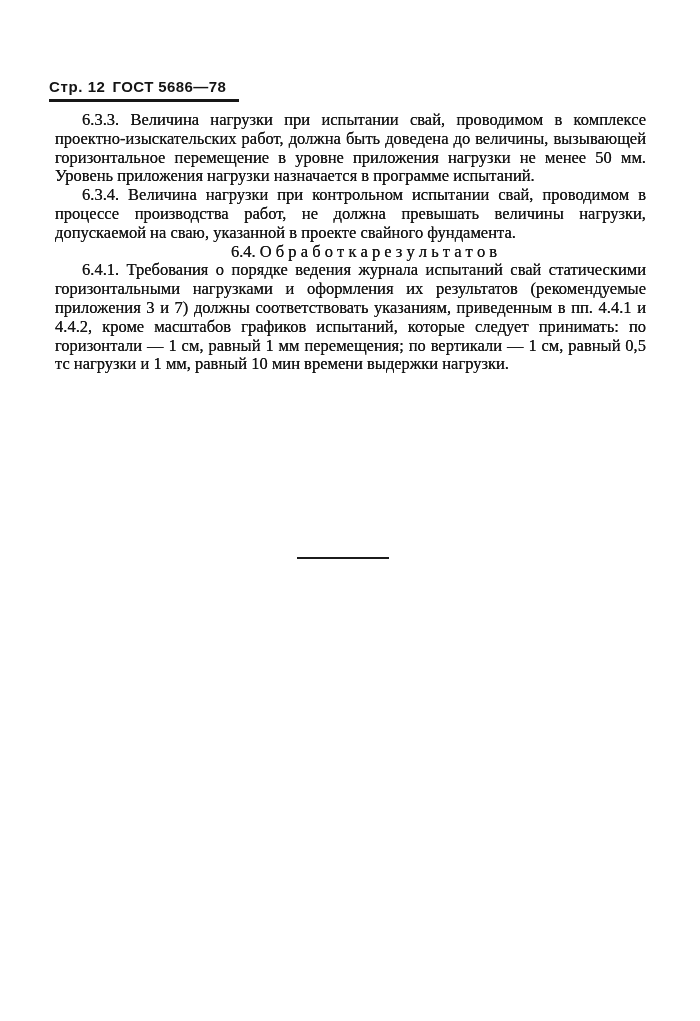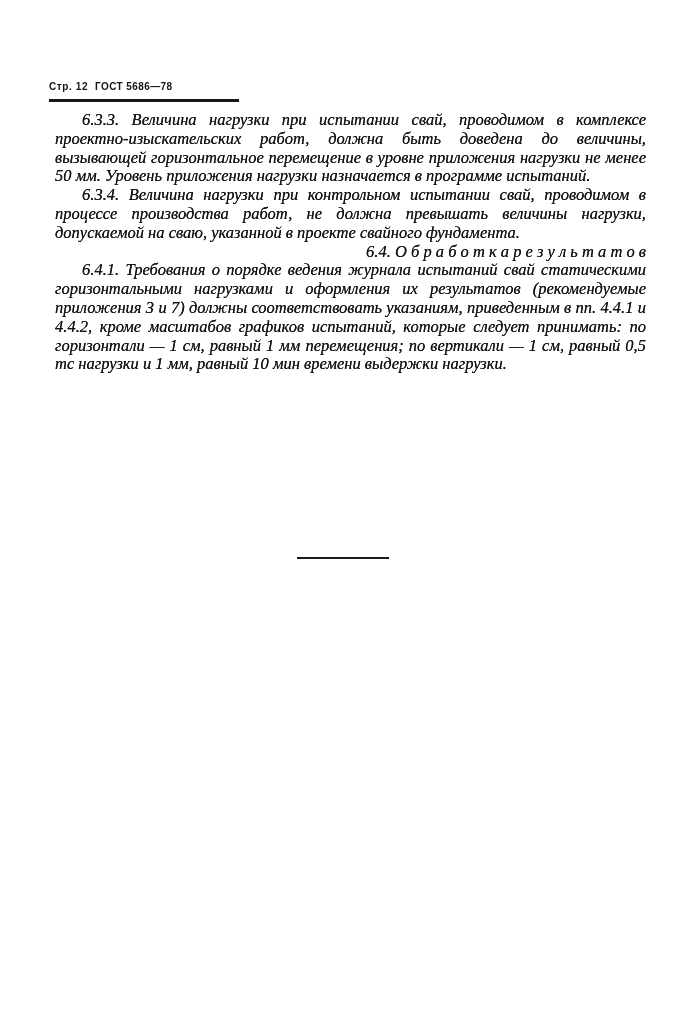--- a/index.html
+++ b/index.html
@@ -14,21 +14,21 @@
     background: #ffffff;
     overflow: hidden;
     font-family: "Liberation Serif", serif;
     color: #1a1a1a;
   }
   .running-head {
     position: absolute;
     left: 49px;
     top: 78px;
     font-family: "Liberation Sans", sans-serif;
-    font-size: 10px;
+    font-size: 15px;
     line-height: 18px;
     white-space: nowrap;
     border-bottom: 3px solid #171717;
     padding-bottom: 3px;
     padding-right: 8px;
     min-width: 182px;
     color: #141414;
   }
   .running-head .page-label {
     font-weight: 600;
@@ -42,28 +42,27 @@
   .body-text {
     position: absolute;
     left: 55px;
     top: 111px;
     width: 591px;
     font-size: 16.5px;
     line-height: 18.8px;
     text-align: justify;
     text-shadow: 0 0 0.4px #181818;
     color: #161616;
-    font-style: italic;
   }
   .para {
     margin: 0;
     text-indent: 27px;
   }
   .para.heading {
-    text-align: right;
+    text-align: center;
   }
   .end-rule {
     position: absolute;
     left: 297px;
     top: 557px;
     width: 92px;
     height: 2px;
     background: #1b1b1b;
   }
 </style>

